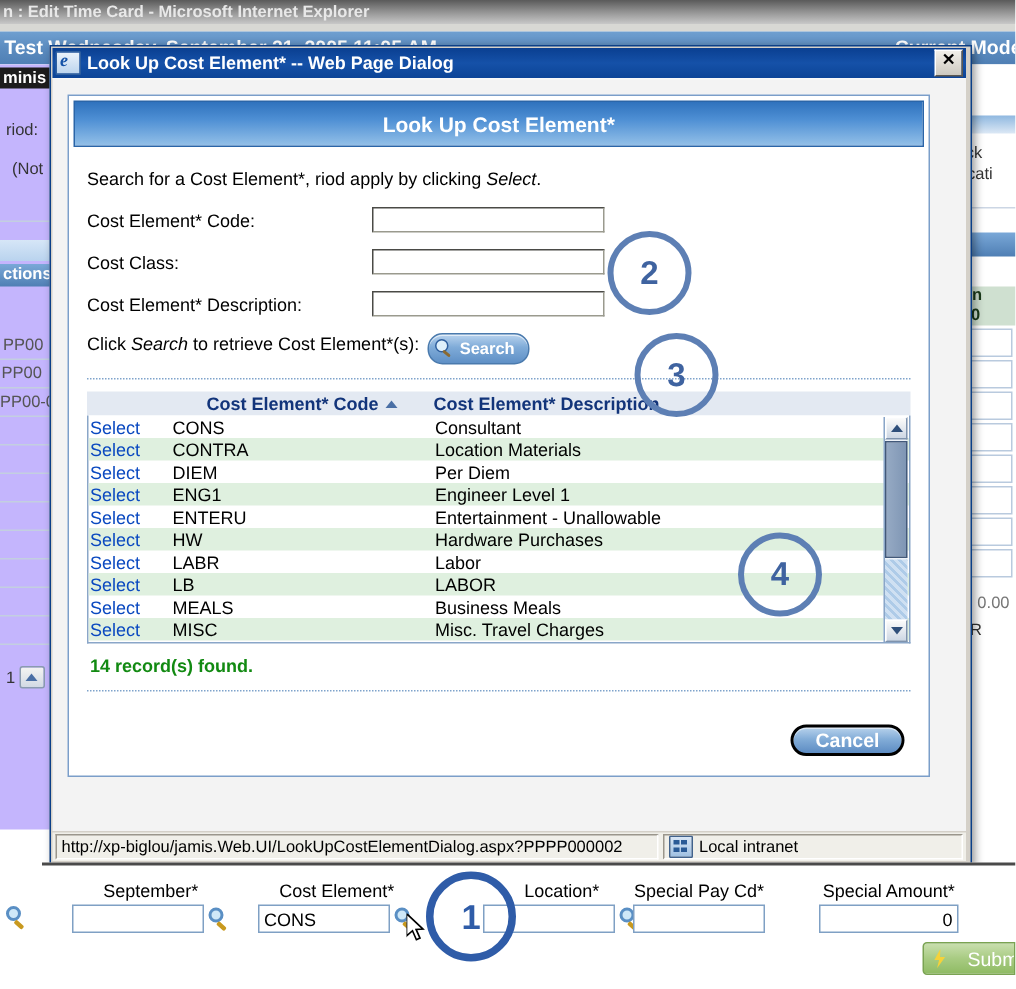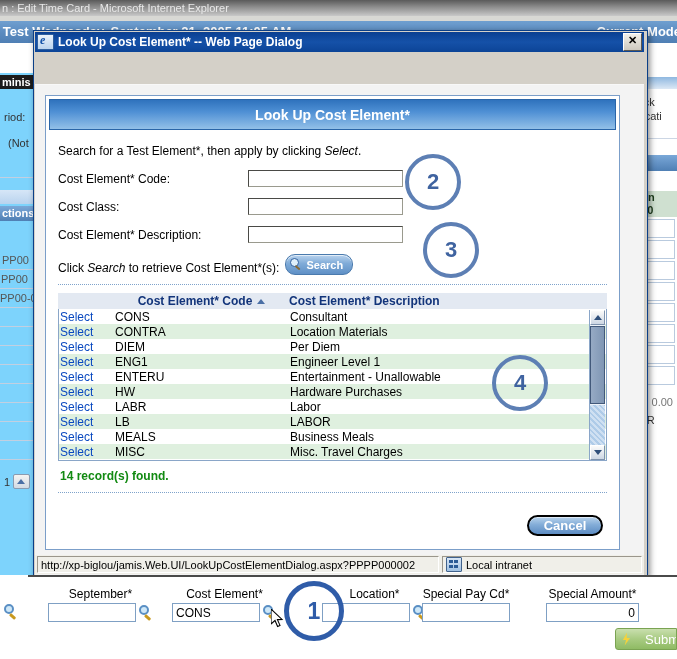--- a/index.html
+++ b/index.html
@@ -7,40 +7,40 @@
     width:677px;height:659px;overflow:hidden;position:relative;
     font-family:"Liberation Sans",sans-serif;font-size:12px;
     background:#ffffff;
   }
   .abs{position:absolute;}
 
   
   #bg-ie-titlebar{
     left:0;top:0;width:677px;height:16px;
     background:linear-gradient(180deg,#5a5a5a 0%,#8e8e8e 45%,#c8c8c8 100%);
-    color:#e8e8e8;font-size:11px;font-weight:normal;
+    color:#e8e8e8;font-size:11px;font-weight:bold;
     line-height:16px;padding-left:2px;box-sizing:border-box;
     white-space:nowrap;overflow:hidden;
   }
   #bg-ie-titlebar-shadow{
     left:0;top:16px;width:677px;height:5px;background:#d8d8d4;
   }
   #bg-banner{
     left:0;top:21px;width:677px;height:22px;
     background:linear-gradient(180deg,#6f9fd0 0%,#5c8cc0 50%,#4f7fb4 100%);
     color:#ffffff;font-weight:bold;font-size:13px;
     line-height:22px;overflow:hidden;white-space:nowrap;
   }
   #bg-banner .left{position:absolute;left:-8px;top:0;}
   #bg-banner .right{position:absolute;right:-4px;top:0;}
 
   #bg-body{left:0;top:43px;width:677px;height:616px;background:#ffffff;}
 
   
-  #bg-left{left:0;top:43px;width:34px;height:510px;background:#7dd3fc;margin-top:30px;}
+  #bg-left{left:0;top:43px;width:34px;height:510px;background:#c4b5fd;}
   .bgl-dark{background:#1c1c1c;color:#ffffff;font-weight:bold;font-size:11px;
             line-height:14px;height:14px;overflow:hidden;white-space:nowrap;}
   .bgl-txt{font-size:11px;color:#333;white-space:nowrap;overflow:hidden;}
   .bgl-bluebar{background:linear-gradient(180deg,#7aa8d8,#4f7fb4);
                color:#fff;font-weight:bold;font-size:11px;height:15px;line-height:15px;
                white-space:nowrap;overflow:hidden;}
   .bgl-cell{border-bottom:1px solid #c3cfe0;height:18px;font-size:11px;color:#555;
             white-space:nowrap;overflow:hidden;line-height:18px;}
 
   
@@ -77,21 +77,21 @@
   #dlg-close{
     width:17px;height:16px;flex:0 0 auto;
     background:linear-gradient(180deg,#f2f0ea,#cdc9c0);
     border:1px solid #5c5850;border-top-color:#fff;border-left-color:#fff;
     font-size:11px;font-weight:bold;color:#000;line-height:13px;text-align:center;
     font-family:"Liberation Sans",sans-serif;cursor:pointer;
   }
 
   #dlg-client{
     position:absolute;left:1px;top:21px;width:609px;height:502px;
-    background:#f3f3f3;border-top:1px solid #f8f8f8;box-sizing:border-box;margin-top:32px;
+    background:#f3f3f3;border-top:1px solid #f8f8f8;box-sizing:border-box;
   }
   #dlg-page{
     position:absolute;left:10px;top:10px;width:575px;height:455px;
     background:#ffffff;border:1px solid #7b9ec9;box-sizing:border-box;
   }
   #dlg-header-bar{
     height:29px;margin:3px 3px 0 3px;
     background:linear-gradient(180deg,#2f72bd 0%,#4e8fd4 40%,#93c0e8 100%);
     border:1px solid #2a65a8;
     color:#ffffff;font-weight:bold;font-size:14px;
@@ -104,21 +104,21 @@
 
   .frow{display:flex;align-items:center;margin-bottom:11px;}
   .flabel{font-size:12px;color:#000;width:190px;flex:0 0 auto;}
   .finput{
     width:155px;height:17px;border:1px solid #9a9a8e;
     border-top-color:#4a4a46;border-left-color:#4a4a46;
     background:#ffffff;font-size:12px;font-family:"Liberation Sans",sans-serif;
     padding:0 2px;box-sizing:border-box;color:#000;outline:none;
   }
 
-  .searchline{display:flex;align-items:flex-end;margin:8px 0 0 0;}
+  .searchline{display:flex;align-items:flex-start;margin:8px 0 0 0;}
   .searchline .txt{font-size:12px;margin-right:6px;}
   .searchline .txt i{font-style:italic;}
   #search-btn{
     display:inline-flex;align-items:center;gap:3px;
     height:19px;padding:0 9px 0 4px;border-radius:10px;
     background:linear-gradient(180deg,#b9d3ee 0%,#7fabd8 45%,#5f90c6 100%);
     border:1px solid #4a7aad;color:#ffffff;font-weight:bold;font-size:11px;
     cursor:pointer;box-shadow:inset 0 1px 0 rgba(255,255,255,.6);
   }
   .mini-mag{
@@ -331,21 +331,21 @@
   </div>
 
   <div id="dlg-client">
     <div id="dlg-page">
 
       <div id="dlg-header-bar">Look Up Cost Element*</div>
 
       <div id="dlg-content">
 
         <div class="instr">
-          <span>Search for a Test Element*, then apply by clicking </span><i>Select</i><span>.</span>
+          <span>Search for a Cost Element*, riod apply by clicking </span><i>Select</i><span>.</span>
         </div>
 
         <div class="frow">
           <span class="flabel">Cost Element* Code:</span>
           <input class="finput" type="text" value="" style="">
         </div>
 
         <div class="frow">
           <span class="flabel">Cost Class:</span>
           <input class="finput" type="text" value="" style="">

